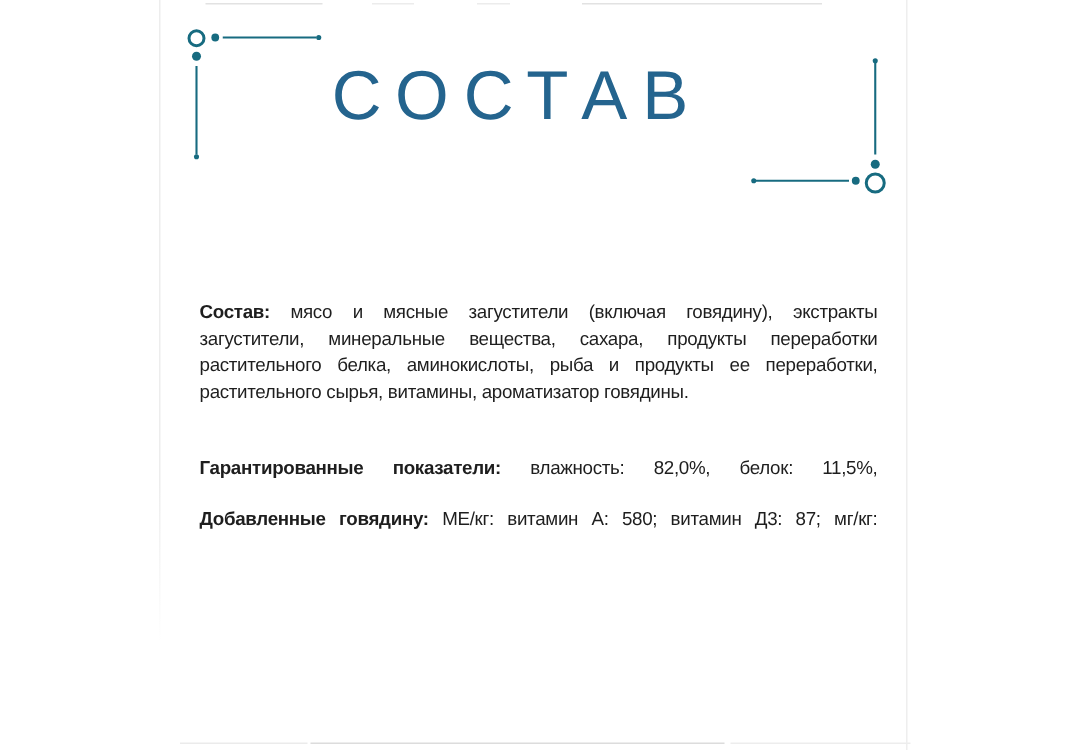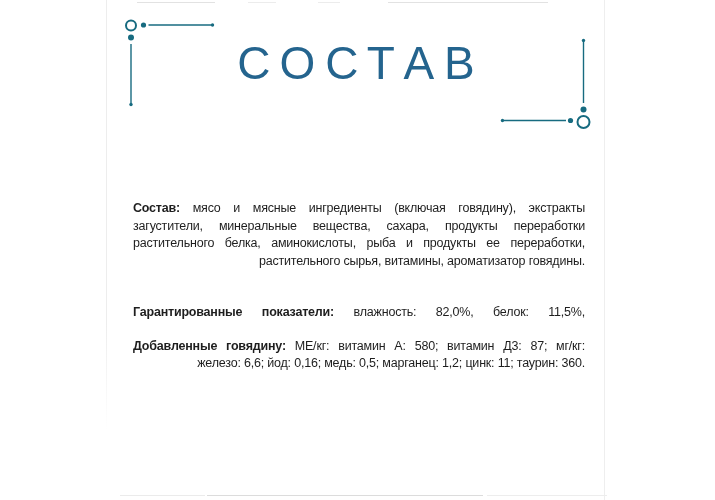--- a/index.html
+++ b/index.html
@@ -34,41 +34,41 @@
   .edge-bot-2  { left: 207px; top: 495px; width: 276px; height: 1px; background: #dcdcdc; }
   .edge-bot-3  { left: 487px; top: 495px; width: 120px; height: 1px; background: #ededed; }
 
   .ornament { position: absolute; }
   .ornament svg { display: block; }
   .ornament-tl { left: 120px; top: 16px; }
   .ornament-br { left: 495px; top: 34px; }
 
   .page-title {
     position: absolute;
-    left: 106px; top: 40px; width: 500px;
+    left: 90px; top: 40px; width: 500px;
     text-align: center;
     font-size: 46px;
     font-weight: 400;
     line-height: 1;
     letter-spacing: 10px;
     padding-left: 10px; 
     color: var(--title_blue);
   }
 
   .text-block {
     position: absolute;
     left: 133px; top: 200px; width: 452px;
     color: var(--text_dark);
     font-size: 12.5px;
     letter-spacing: -0.2px;
     line-height: 17.5px;
   }
   .para-1 { margin-bottom: 34px; }
   .para-2 { margin-bottom: 16px; }
-  .line { width: 100%; text-align: right; }
+  .line { width: 100%; }
   .line.just { text-align: justify; text-align-last: justify; }
   .lead { font-weight: 700; }
 </style>
 </head>
 <body>
 
 <div class="stage">
 
   <div class="edge edge-left"></div>
   <div class="edge edge-right"></div>
@@ -106,29 +106,28 @@
         <circle cx="88.5" cy="6.5" r="1.7" fill="#176b80" stroke="none"></circle>
       </g>
     </svg>
   </div>
 
   <h1 class="page-title">СОСТАВ</h1>
 
   <div class="text-block">
 
     <section class="para-1">
-      <div class="line just"><span class="lead">Состав:</span> <span>мясо и мясные ингредиенты (включая говядину), экстракты</span></div>
+      <div class="line just"><span class="lead">Состав:</span> <span>мясо и мясные загустители (включая говядину), экстракты</span></div>
       <div class="line just">загустители, минеральные вещества, сахара, продукты переработки</div>
       <div class="line just">растительного белка, аминокислоты, рыба и продукты ее переработки,</div>
       <div class="line">растительного сырья, витамины, ароматизатор говядины.</div>
     </section>
 
     <section class="para-2">
       <div class="line just"><span class="lead">Гарантированные показатели:</span> <span>влажность: 82,0%, белок: 11,5%,</span></div>
     </section>
 
     <section class="para-3">
       <div class="line just"><span class="lead">Добавленные говядину:</span> <span>МЕ/кг: витамин А: 580; витамин Д3: 87; мг/кг:</span></div>
-      <div class="line">железо: 6,6; йод: 0,16; медь: 0,5; марганец: 1,2; цинк: 11; таурин: 360.</div>
     </section>
 
   </div>
 </div>
 
 </body></html>

